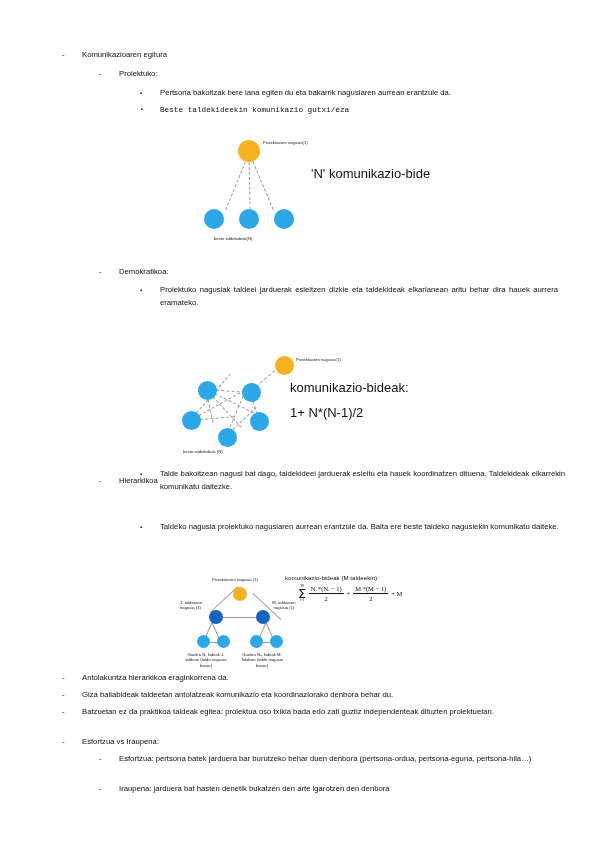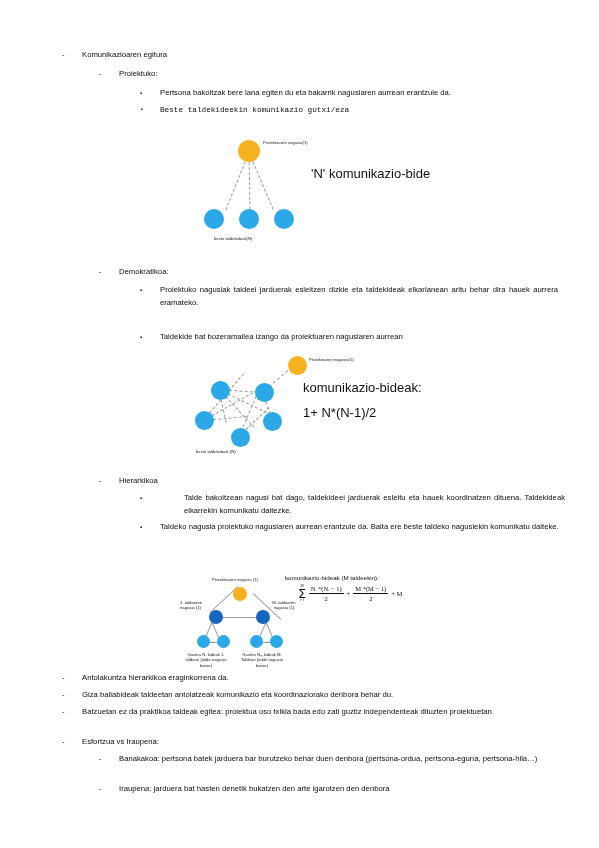--- a/index.html
+++ b/index.html
@@ -166,26 +166,22 @@
     <span class="bullet dash">-</span>
     <span class="txt">Demokratikoa:</span>
   </div>
 
   <div class="row lvl3" style="top:284px; width:418px;">
     <span class="bullet sq">▪</span>
     <span class="txt just">Proiektuko nagusiak taldeei jarduerak esleitzen dizkie eta taldekideak elkarlanean aritu behar dira hauek aurrera eramateko.</span>
   </div>
 
 
-  <div class="row lvl3" style="top:331px;">
-    <span class="bullet sq">▪</span>
-    <span class="txt">Taldekide bat bozeramailea izango da proiektuaren nagusiaren aurrean</span>
-  </div>
-
-  <div class="diagram" style="left:181px; top:350px; width:250px; height:110px;">
+
+  <div class="diagram" style="left:168px; top:350px; width:250px; height:110px;">
 
     <div class="edge dashed" style="left:38px; top:39px; width:44px; transform:rotate(4deg);"></div>
     <div class="edge dashed" style="left:38px; top:39px; width:34px; transform:rotate(78deg);"></div>
     <div class="edge dashed" style="left:38px; top:39px; width:52px; transform:rotate(47deg);"></div>
     <div class="edge dashed" style="left:38px; top:39px; width:58px; transform:rotate(26deg);"></div>
     <div class="edge dashed" style="left:22px; top:70px; width:44px; transform:rotate(-5deg);"></div>
     <div class="edge dashed" style="left:22px; top:70px; width:62px; transform:rotate(-29deg);"></div>
     <div class="edge dashed" style="left:22px; top:70px; width:62px; transform:rotate(-49deg);"></div>
     <div class="edge dashed" style="left:58px; top:86px; width:42px; transform:rotate(-44deg);"></div>
     <div class="edge dashed" style="left:58px; top:86px; width:54px; transform:rotate(-67deg);"></div>
@@ -205,21 +201,21 @@
 
     <div class="dnote" style="left:122px; top:32px;">komunikazio-bideak:</div>
     <div class="dnote" style="left:122px; top:57px;">1+ N*(N-1)/2</div>
   </div>
 
   <div class="row lvl2" style="top:475px;">
     <span class="bullet dash">-</span>
     <span class="txt">Hierarkikoa</span>
   </div>
 
-  <div class="row lvl3" style="top:492px; width:425px;gap:24px;">
+  <div class="row lvl3" style="top:468px; width:425px;">
     <span class="bullet sq">▪</span>
     <span class="txt just">Talde bakoitzean nagusi bat dago, taldekideei jarduerak esleitu eta hauek koordinatzen dituena. Taldekideak elkarrekin komunikatu daitezke.</span>
   </div>
 
   <div class="row lvl3" style="top:521px; width:425px;">
     <span class="bullet sq">▪</span>
     <span class="txt just">Taldeko nagusia proiektuko nagusiaren aurrean erantzule da. Baita ere beste taldeko nagusiekin komunikatu daiteke.</span>
   </div>
 
 
@@ -293,21 +289,21 @@
     <span class="txt just">Batzuetan ez da praktikoa taldeak egitea: proiektua oso txikia bada edo zati guztiz independenteak dituzten proiektuetan.</span>
   </div>
 
   <div class="row lvl1" style="top:736px;">
     <span class="bullet dash">-</span>
     <span class="txt">Esfortzua vs Iraupena:</span>
   </div>
 
   <div class="row lvl2" style="top:753px; width:450px;">
     <span class="bullet dash">-</span>
-    <span class="txt just">Banakakoa: pertsona batek jarduera bar burutzeko behar duen denbora (pertsona-ordua, pertsona-eguna, pertsona-hila…)</span>
+    <span class="txt just">Esfortzua: pertsona batek jarduera bar burutzeko behar duen denbora (pertsona-ordua, pertsona-eguna, pertsona-hila…)</span>
   </div>
 
   <div class="row lvl2" style="top:783px;">
     <span class="bullet dash">-</span>
     <span class="txt">Iraupena: jarduera bat hasten denetik bukatzen den arte igarotzen den denbora</span>
   </div>
 
 </div>
 
 </body></html>

